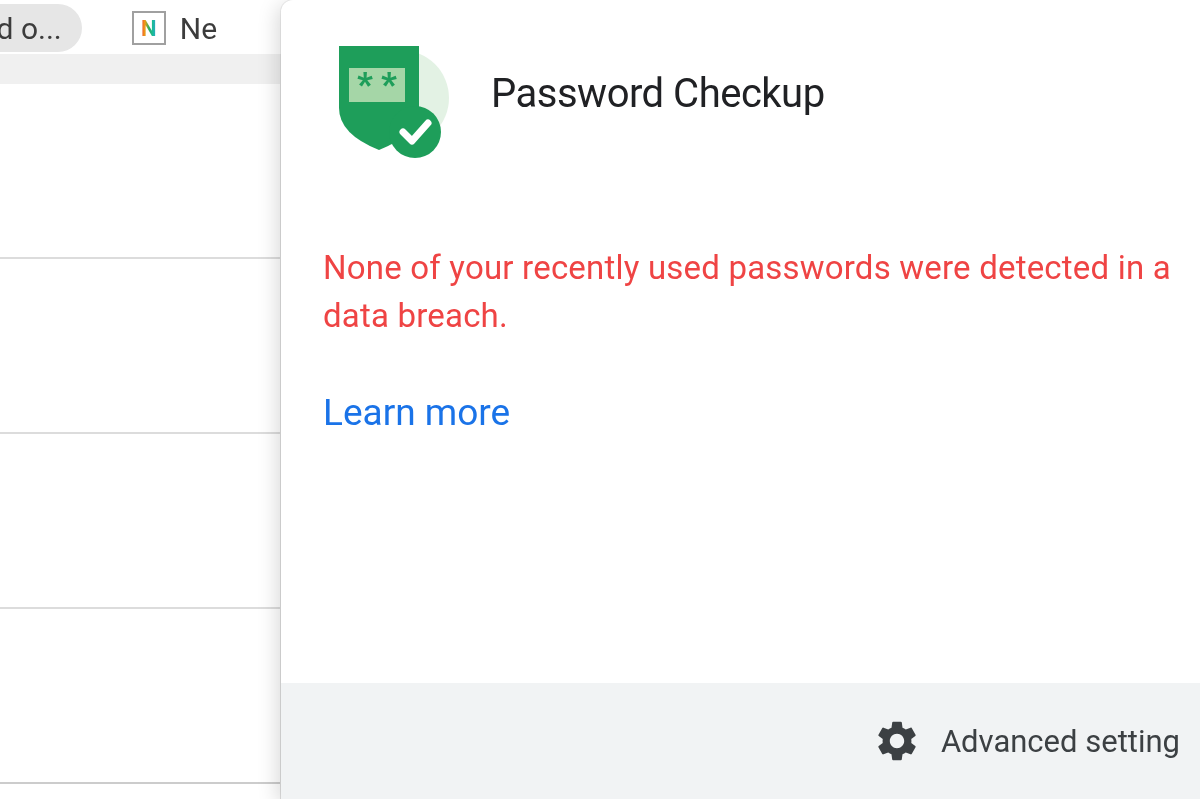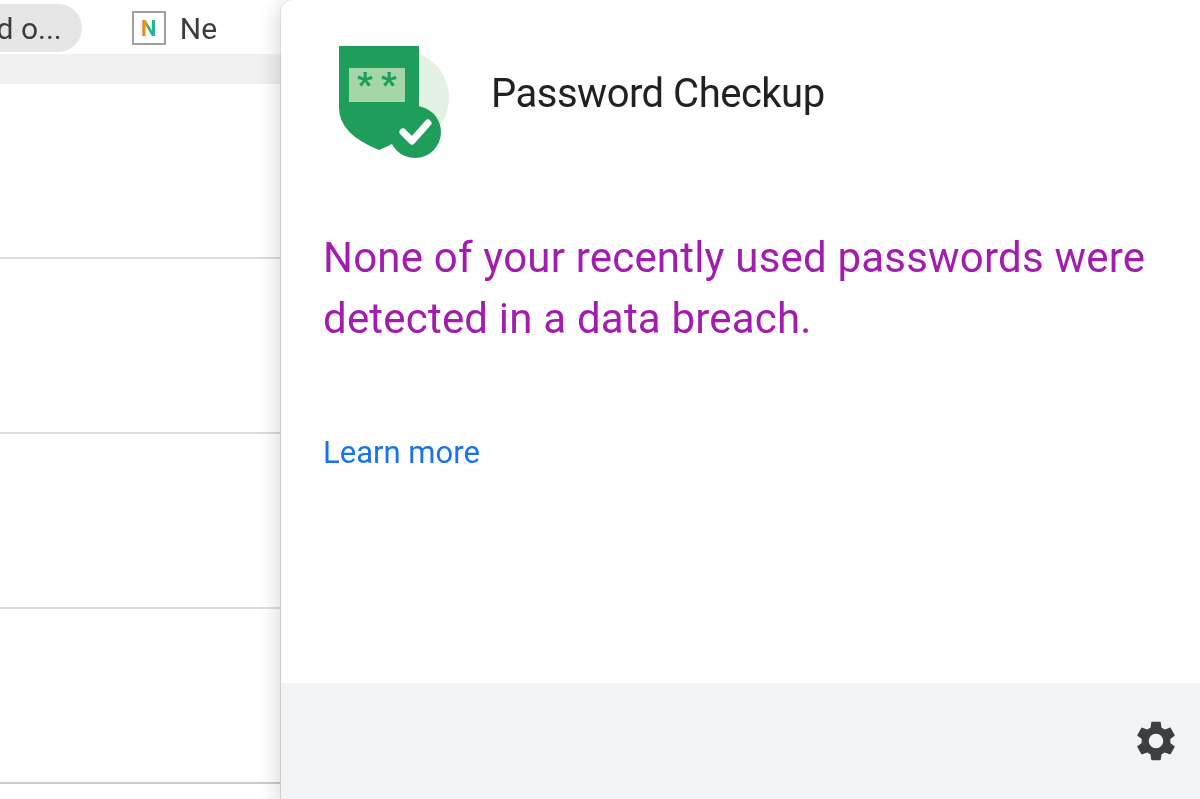--- a/index.html
+++ b/index.html
@@ -109,29 +109,30 @@
     .popup-title {
       font-size: 40px;
       font-weight: 400;
       color: #202124;
       letter-spacing: -0.5px;
     }
     .popup-body {
       padding: 70px 42px 0 42px;
     }
     .popup-message {
-      font-size: 42px;
-      color: #a21caf;
+      font-size: 33px;
+      color: #ef4444;
       line-height: 1.45;
       letter-spacing: 0.2px;
+      margin-top: 16px;
     }
     .learn-more {
       display: inline-block;
-      margin-top: 84px;
-      font-size: 31px;
+      margin-top: 51px;
+      font-size: 37px;
       color: #1a73e8;
       cursor: pointer;
     }
     .popup-footer {
       margin-top: auto;
       background: #f1f3f4;
       padding: 30px 40px 30px 40px;
       display: flex;
       align-items: center;
       justify-content: flex-end;
@@ -198,14 +199,15 @@
     <div class="popup-message">None of your recently used passwords were detected in a data breach.</div>
     <a class="learn-more">Learn more</a>
   </div>
 
   <div class="popup-footer">
     <div class="gear-icon">
       <svg viewBox="0 0 24 24" width="48" height="48" fill="#3c4043">
         <path d="M19.14,12.94c0.04-0.3,0.06-0.61,0.06-0.94c0-0.32-0.02-0.64-0.07-0.94l2.03-1.58c0.18-0.14,0.23-0.41,0.12-0.61 l-1.92-3.32c-0.12-0.22-0.37-0.29-0.59-0.22l-2.39,0.96c-0.5-0.38-1.03-0.7-1.62-0.94L14.4,2.81c-0.04-0.24-0.24-0.41-0.48-0.41 h-3.84c-0.24,0-0.43,0.17-0.47,0.41L9.25,5.35C8.66,5.59,8.12,5.92,7.63,6.29L5.24,5.33c-0.22-0.08-0.47,0-0.59,0.22L2.74,8.87 C2.62,9.08,2.66,9.34,2.86,9.48l2.03,1.58C4.84,11.36,4.8,11.69,4.8,12s0.02,0.64,0.07,0.94l-2.03,1.58 c-0.18,0.14-0.23,0.41-0.12,0.61l1.92,3.32c0.12,0.22,0.37,0.29,0.59,0.22l2.39-0.96c0.5,0.38,1.03,0.7,1.62,0.94l0.36,2.54 c0.05,0.24,0.24,0.41,0.48,0.41h3.84c0.24,0,0.44-0.17,0.47-0.41l0.36-2.54c0.59-0.24,1.13-0.56,1.62-0.94l2.39,0.96 c0.22,0.08,0.47,0,0.59-0.22l1.92-3.32c0.12-0.22,0.07-0.47-0.12-0.61L19.14,12.94z M12,15.6c-1.98,0-3.6-1.62-3.6-3.6 s1.62-3.6,3.6-3.6s3.6,1.62,3.6,3.6S13.98,15.6,12,15.6z"></path>
       </svg>
     </div>
+    <span class="advanced-label">Advanced setting</span>
   </div>
 </div>
 
 </body></html>

